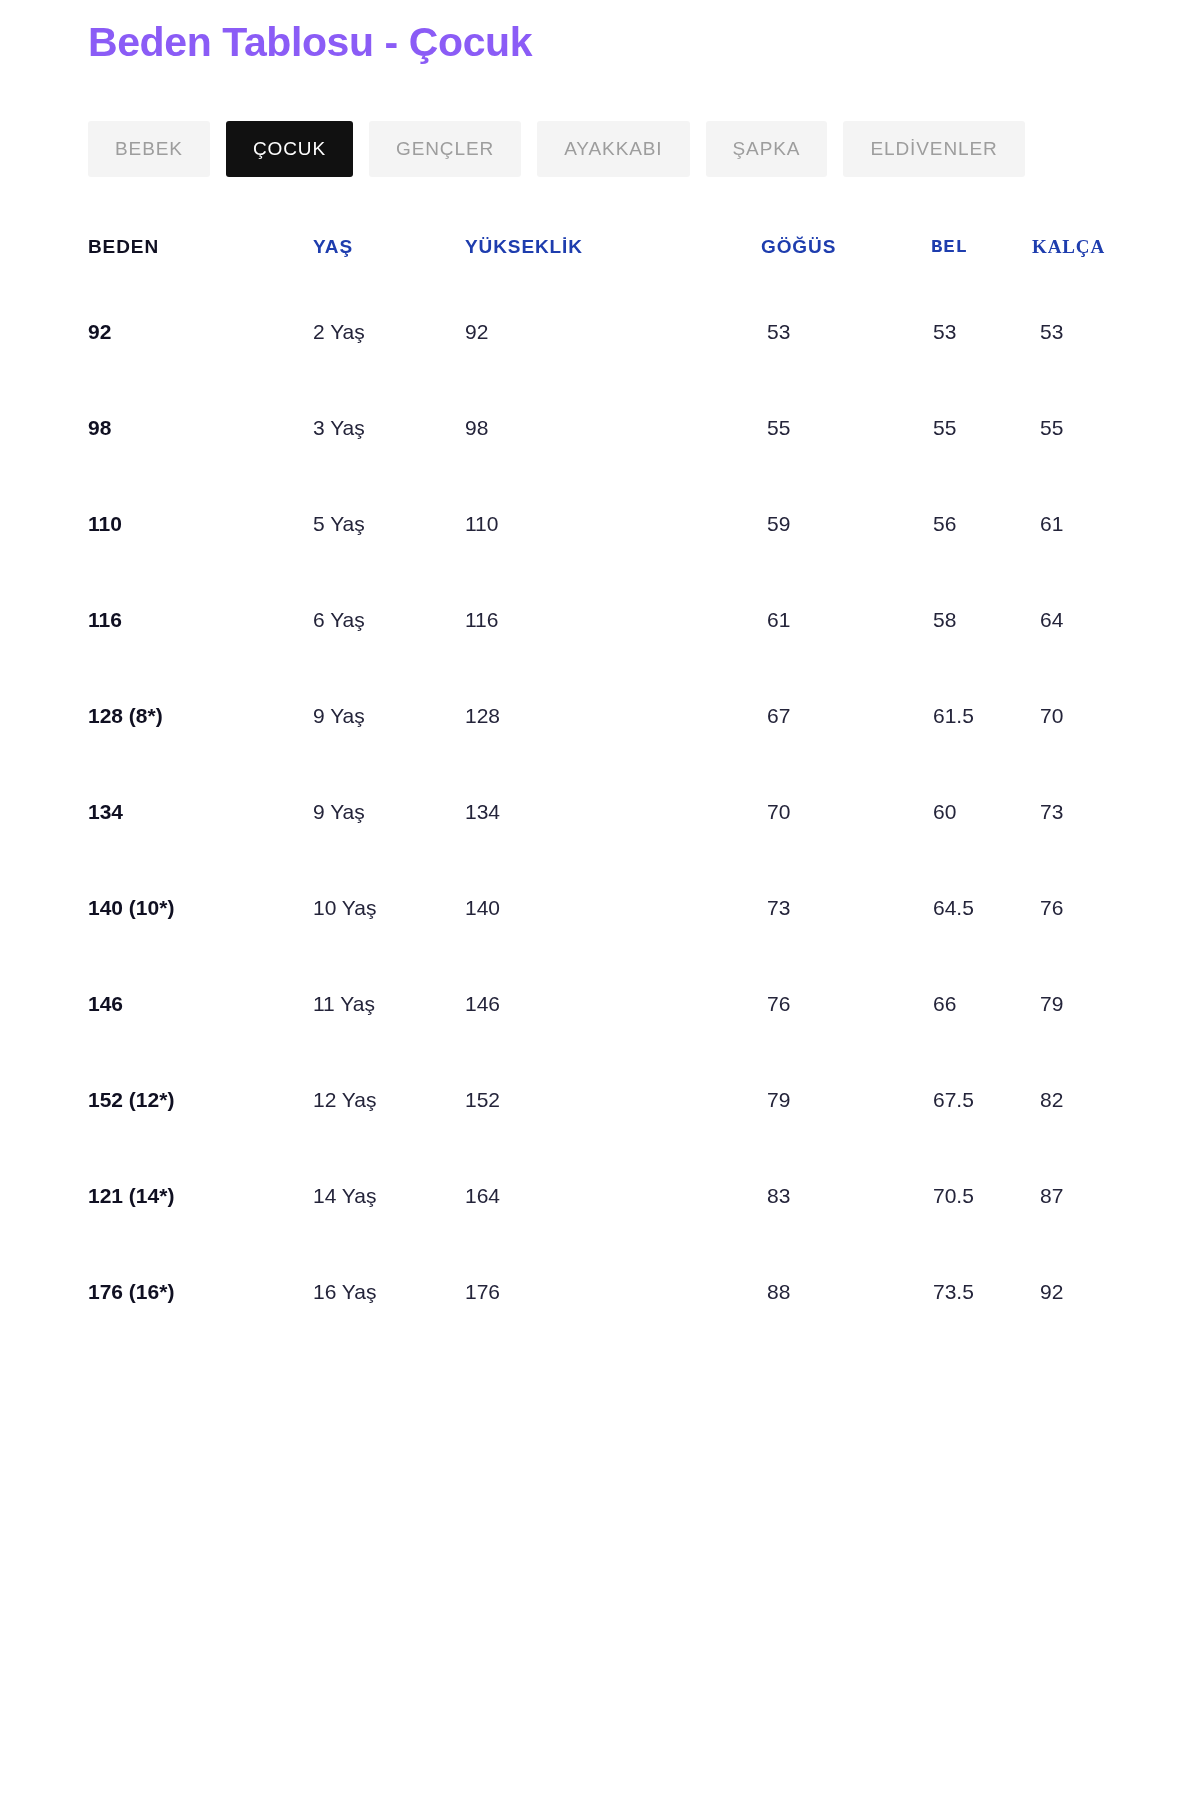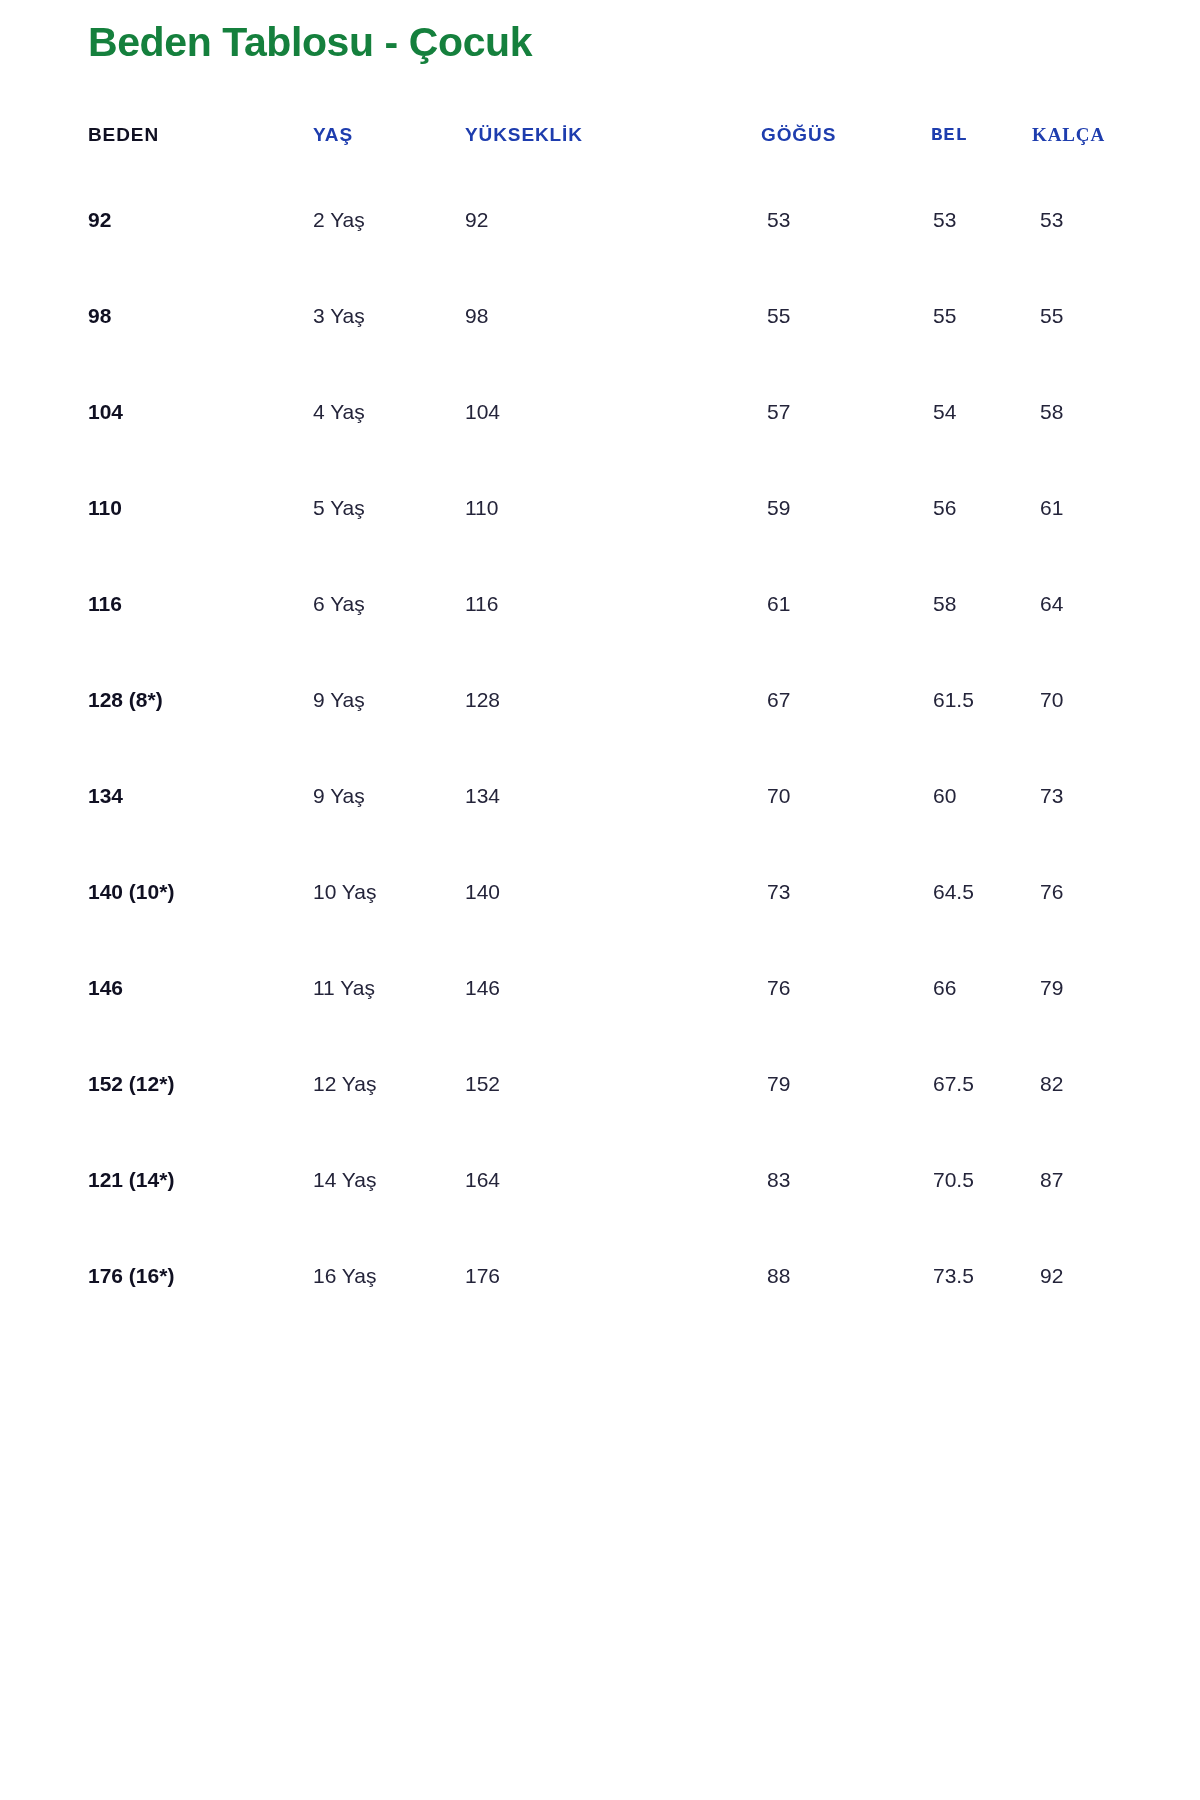--- a/index.html
+++ b/index.html
@@ -21,21 +21,21 @@
     width: 1200px;
     height: 1800px;
     padding: 0 88px;
   }
 
   
   .page-title {
     font-size: 41px;
     font-weight: bold;
     letter-spacing: -0.4px;
-    color: #15803d;
+    color: #8b5cf6;
     line-height: 1.1;
     padding-top: 20px;
     white-space: nowrap;
   }
 
   
   .tabs {
     display: flex;
     align-items: center;
     gap: 16px;
@@ -115,20 +115,28 @@
   .td-kalca .cell-inner { margin-left: 28px; }
   .cell-inner { display: inline-block; }
 </style>
 </head>
 <body>
 
 <div class="page">
 
   <h1 class="page-title">Beden Tablosu - Çocuk</h1>
 
+  <div class="tabs" id="tab-bar">
+      <button class="tab">BEBEK</button>
+      <button class="tab active">ÇOCUK</button>
+      <button class="tab">GENÇLER</button>
+      <button class="tab">AYAKKABI</button>
+      <button class="tab">ŞAPKA</button>
+      <button class="tab">ELDİVENLER</button>
+    </div>
 
   <table class="size-table">
     <colgroup>
       <col class="c-beden">
         <col class="c-yas">
         <col class="c-yuk">
       <col class="c-gogus">
         <col class="c-bel">
         <col class="c-kalca">
     </colgroup>
@@ -153,28 +161,20 @@
         </tr>
         <tr>
           <td class="cell-beden td-beden"><span class="cell-inner">98</span></td>
           <td class="cell-yas td-yas"><span class="cell-inner">3 Yaş</span></td>
           <td class="cell-yukseklik td-yukseklik"><span class="cell-inner">98</span></td>
           <td class="cell-gogus td-gogus"><span class="cell-inner">55</span></td>
           <td class="cell-bel td-bel"><span class="cell-inner">55</span></td>
           <td class="cell-kalca td-kalca"><span class="cell-inner">55</span></td>
         </tr>
         <tr>
-          <td class="cell-beden td-beden"><span class="cell-inner">104</span></td>
-          <td class="cell-yas td-yas"><span class="cell-inner">4 Yaş</span></td>
-          <td class="cell-yukseklik td-yukseklik"><span class="cell-inner">104</span></td>
-          <td class="cell-gogus td-gogus"><span class="cell-inner">57</span></td>
-          <td class="cell-bel td-bel"><span class="cell-inner">54</span></td>
-          <td class="cell-kalca td-kalca"><span class="cell-inner">58</span></td>
-        </tr>
-        <tr>
           <td class="cell-beden td-beden"><span class="cell-inner">110</span></td>
           <td class="cell-yas td-yas"><span class="cell-inner">5 Yaş</span></td>
           <td class="cell-yukseklik td-yukseklik"><span class="cell-inner">110</span></td>
           <td class="cell-gogus td-gogus"><span class="cell-inner">59</span></td>
           <td class="cell-bel td-bel"><span class="cell-inner">56</span></td>
           <td class="cell-kalca td-kalca"><span class="cell-inner">61</span></td>
         </tr>
         <tr>
           <td class="cell-beden td-beden"><span class="cell-inner">116</span></td>
           <td class="cell-yas td-yas"><span class="cell-inner">6 Yaş</span></td>

